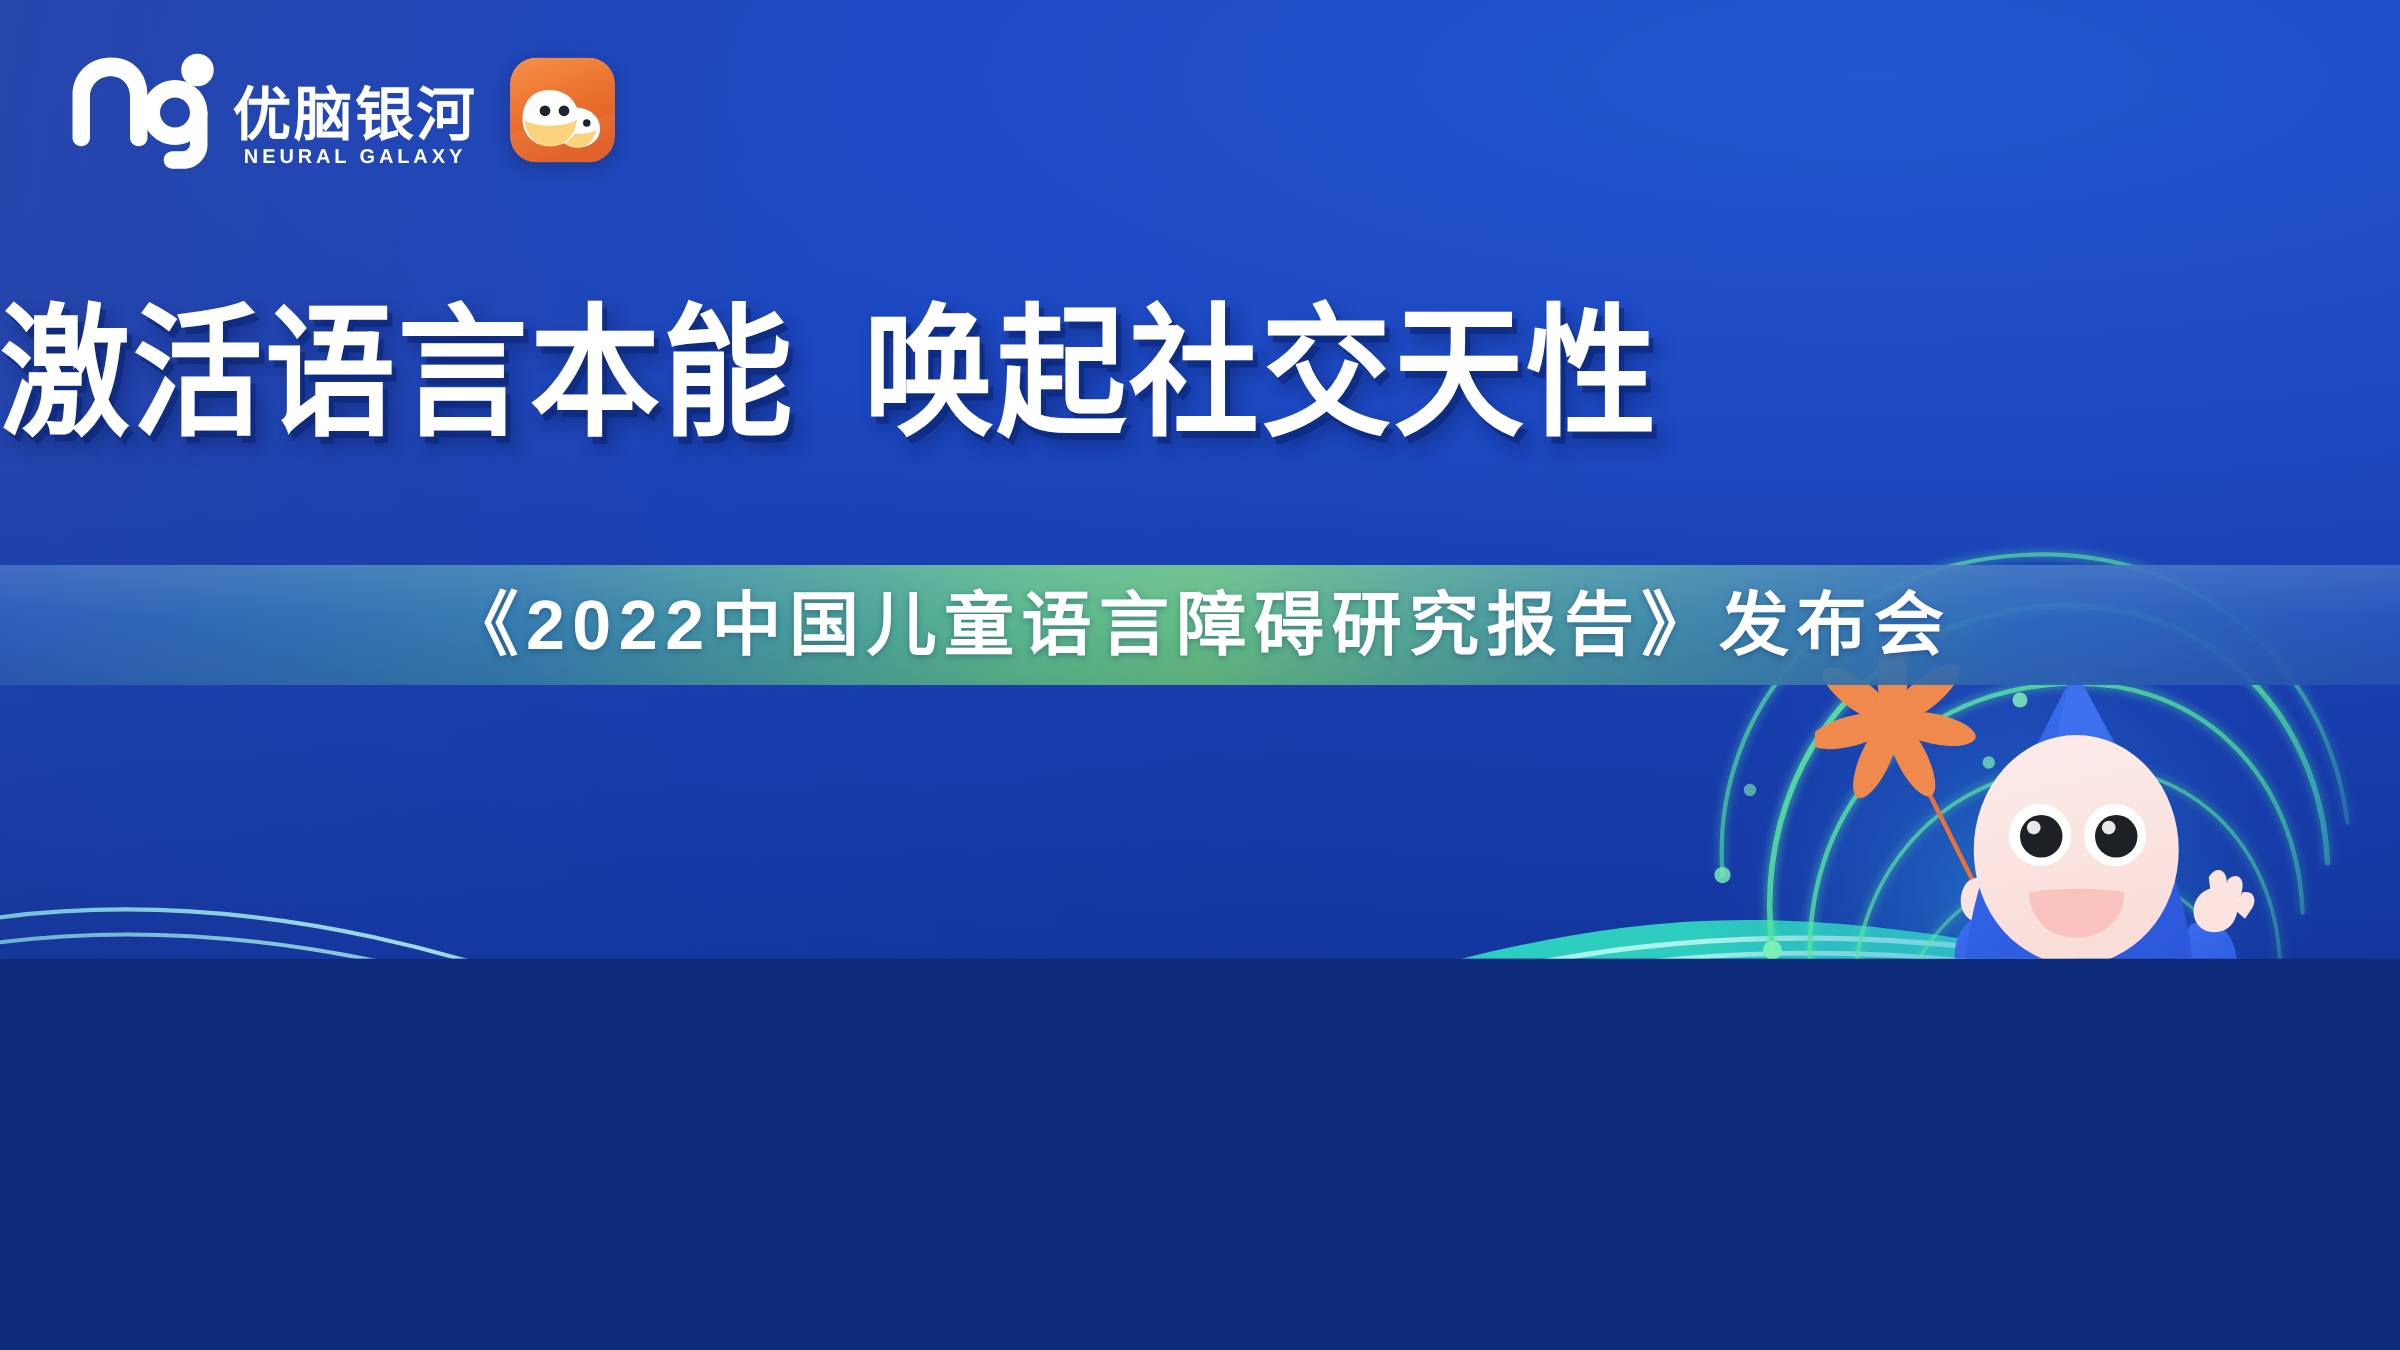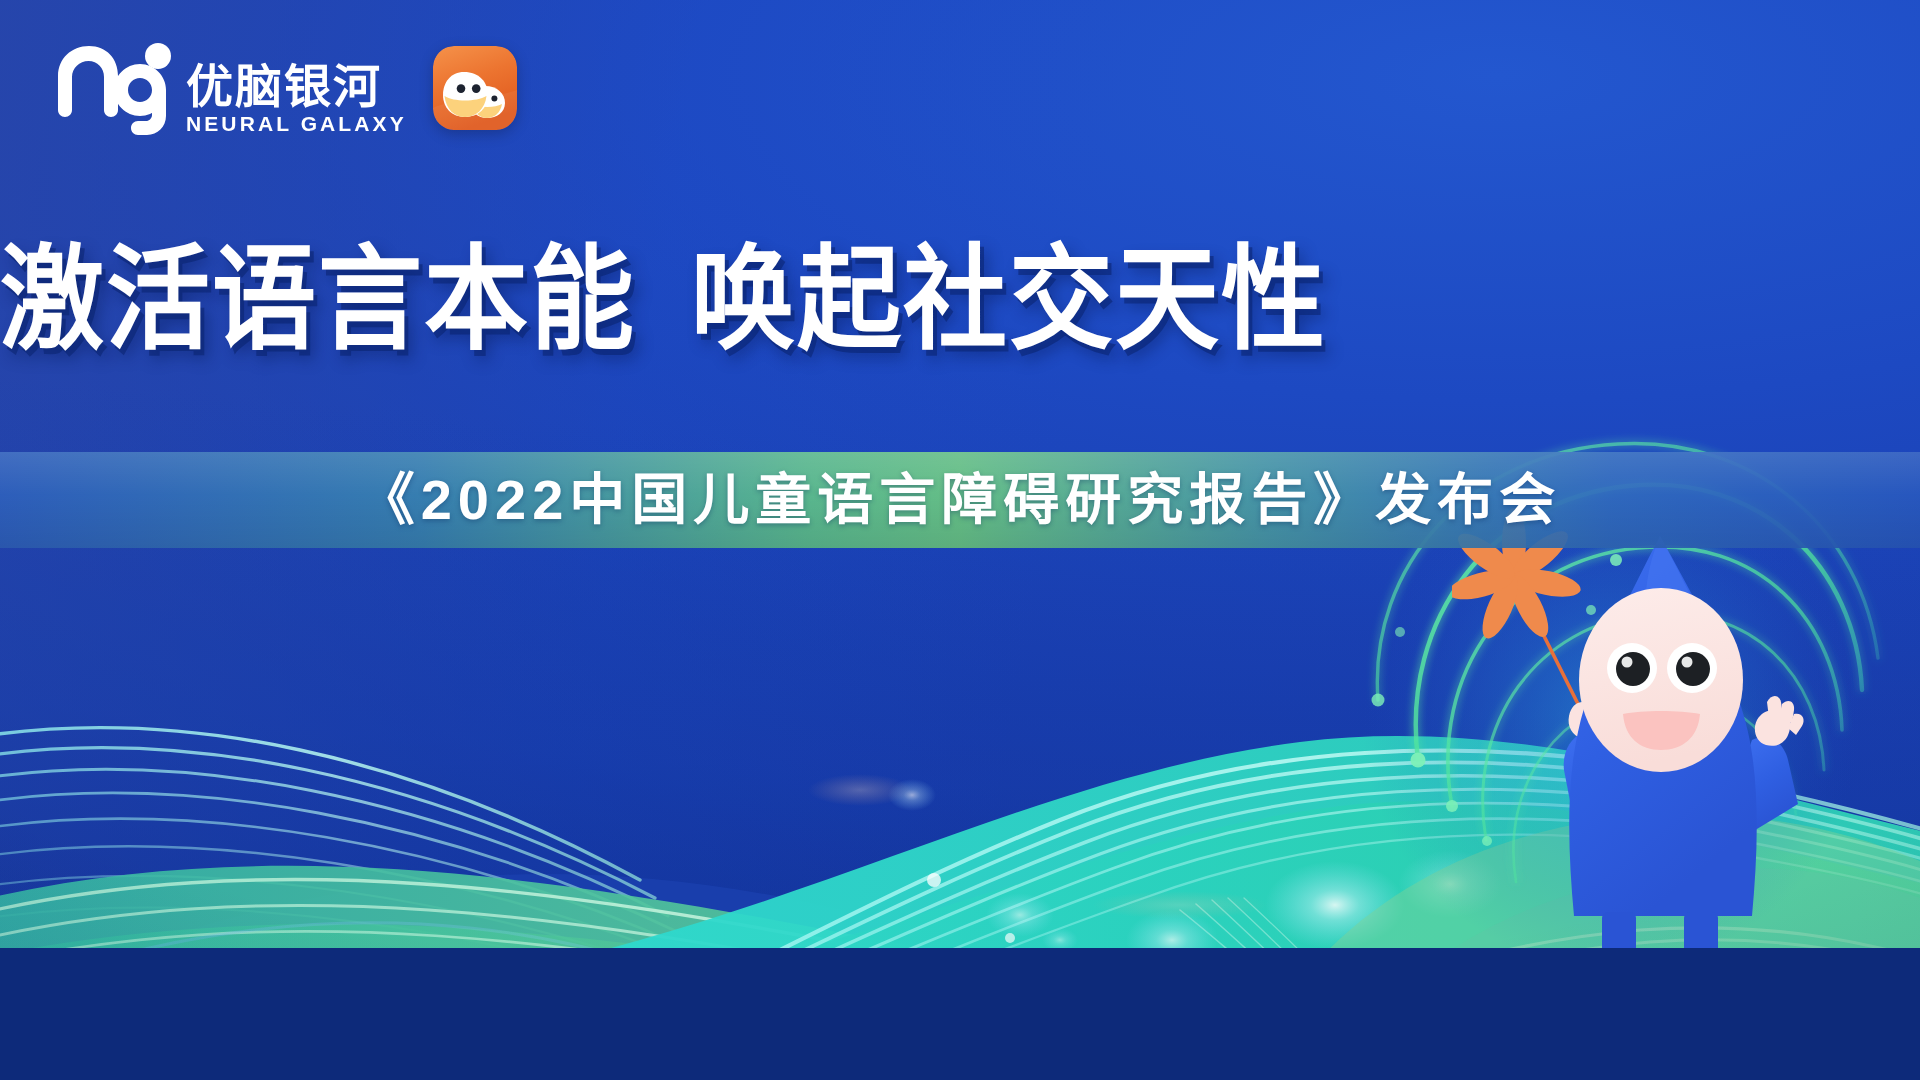--- a/index.html
+++ b/index.html
@@ -9,21 +9,21 @@
     background: #0d2a7a;
   }
   body {
     font-family: "Liberation Sans", "DejaVu Sans", sans-serif;
   }
 
   
   #stage {
     position: relative;
     width: 1920px;
-    height: 948px;
+    height: 767px;
     overflow: hidden;
     background: #1b47bd;
   }
 
   
   .bg-base {
     position: absolute;
     inset: 0;
     background:
       radial-gradient(120% 90% at 78% 8%,  #2357cf 0%, #1d49c2 38%, #1a3fb0 70%, #17379f 100%);
@@ -77,21 +77,21 @@
   }
   .logo-cn {
     font-size: 47px;
     line-height: 0.98;
     font-weight: 700;
     color: #ffffff;
     letter-spacing: 2px;
     white-space: nowrap;
   }
   .logo-en {
-    font-size: 21px;
+    font-size: 16px;
     line-height: 1;
     font-weight: 700;
     color: #ffffff;
     letter-spacing: 3.1px;
     white-space: nowrap;
     text-align: center;
   }
   .app-icon {
     width: 84px;
     height: 84px;

